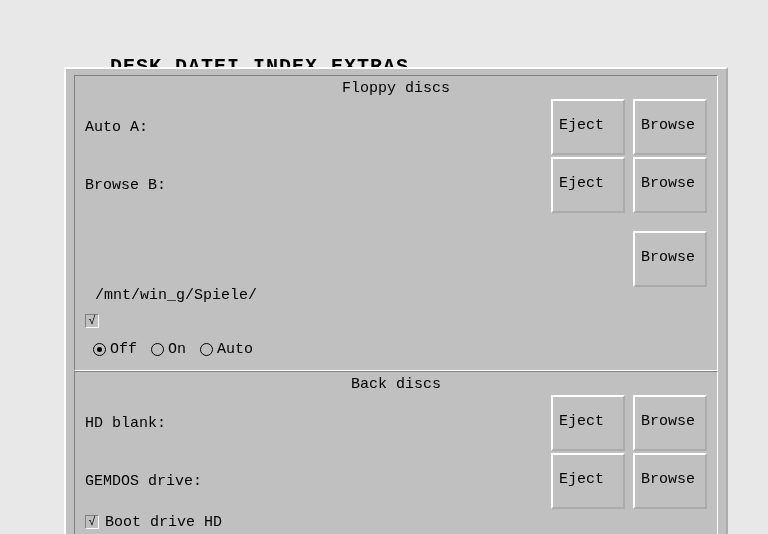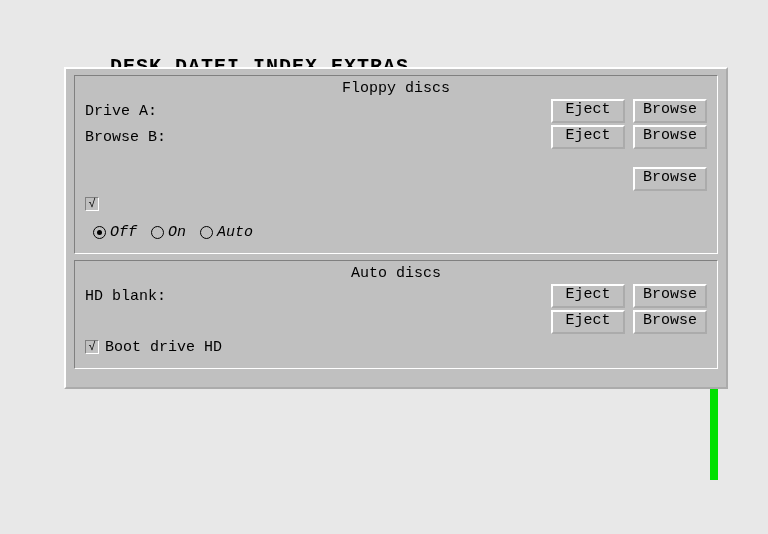--- a/index.html
+++ b/index.html
@@ -32,21 +32,21 @@
     position:absolute;
     left:710px;top:72px;
     width:8px;height:408px;
     background:#00e000;
   }
   .group{
     border:1px solid #808080;
     border-left-color:#808080;border-top-color:#808080;
     border-right-color:#fff;border-bottom-color:#fff;
     padding:4px 10px 8px 10px;
-    margin-bottom:6px;
+    margin-bottom:0;
     position:relative;
   }
   .group-title{
     text-align:center;
     margin:0 0 2px 0;
   }
   .row{
     display:flex;
     align-items:center;
     margin:2px 0;
@@ -56,24 +56,23 @@
   .spacer{flex:1 1 auto}
   .path{
     margin-left:10px;
     margin-top:-2px;
     margin-bottom:6px;
   }
   .btn{
     display:inline-block;
     background:#c0c0c0;
     border:2px outset #fff;
-    padding:0 6px;
+    padding:16px 6px;
     margin-left:8px;
     min-width:58px;
-    text-align:center;
     line-height:18px;
     height:20px;
     font-family:inherit;
     font-size:15px;
     cursor:pointer;
     user-select:none;
   }
   .btn.wide{min-width:174px}
   .btn.back{min-width:186px}
   .check{
@@ -90,21 +89,20 @@
     display:inline-flex;
     align-items:center;justify-content:center;
     font-size:12px;line-height:10px;
   }
   .radio{
     display:inline-flex;
     align-items:center;
     gap:4px;
     margin-right:14px;
     cursor:pointer;
-    font-style:italic;
   }
   .radio .dot{
     width:11px;height:11px;
     border:1px solid #000;
     border-radius:50%;
     display:inline-flex;align-items:center;justify-content:center;
   }
   .radio .dot.sel::after{
     content:"";width:5px;height:5px;border-radius:50%;background:#000;
   }
@@ -118,39 +116,40 @@
 
 <div class="bg-menu">DESK  DATEI  INDEX  EXTRAS</div>
 <div class="green-strip"></div>
 
 <div class="dialog">
 
   <div class="group">
     <div class="group-title">Floppy discs</div>
 
     <div class="row">
-      <span class="label">Drive A:</span>
+      <span class="label">Auto A:</span>
       <span class="spacer"></span>
       <span class="btn">Eject</span>
       <span class="btn">Browse</span>
     </div>
 
     <div class="row">
       <span class="label">Browse B:</span>
       <span class="spacer"></span>
       <span class="btn">Eject</span>
       <span class="btn">Browse</span>
     </div>
 
     <div style="height:14px"></div>
 
     <div class="row">
       <span class="spacer"></span>
       <span class="btn">Browse</span>
     </div>
+    <div class="path">/mnt/win_g/Spiele/</div>
 
     <div class="row">
       <span class="check">
         <span class="box">√</span>
       </span>
       <span class="spacer"></span>
     </div>
 
     <div class="row" style="margin-top:6px">
       <span style="width:8px"></span>
@@ -163,30 +162,31 @@
         <span>On</span>
       </span>
       <span class="radio">
         <span class="dot"></span>
         <span>Auto</span>
       </span>
     </div>
   </div>
 
   <div class="group">
-    <div class="group-title">Auto discs</div>
+    <div class="group-title">Back discs</div>
 
     <div class="row">
       <span class="label">HD blank:</span>
       <span class="spacer"></span>
       <span class="btn">Eject</span>
       <span class="btn">Browse</span>
     </div>
 
     <div class="row">
+      <span class="label">GEMDOS drive:</span>
       <span class="spacer"></span>
       <span class="btn">Eject</span>
       <span class="btn">Browse</span>
     </div>
 
     <div class="row">
       <span class="check">
         <span class="box">√</span>
         <span>Boot drive HD</span>
       </span>

